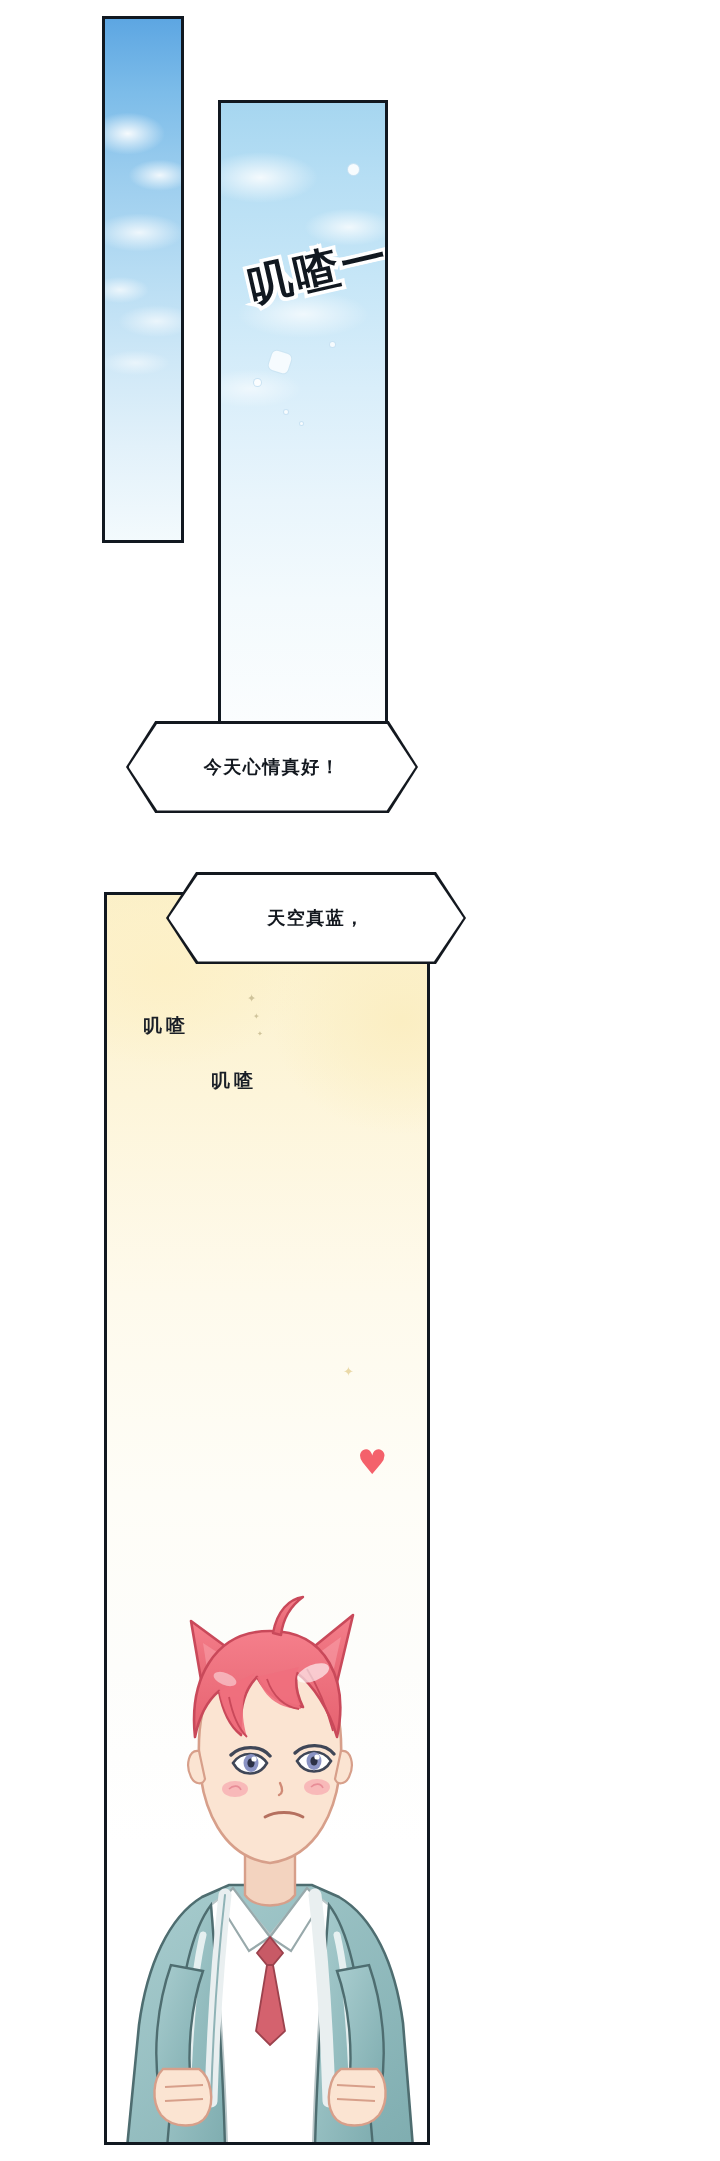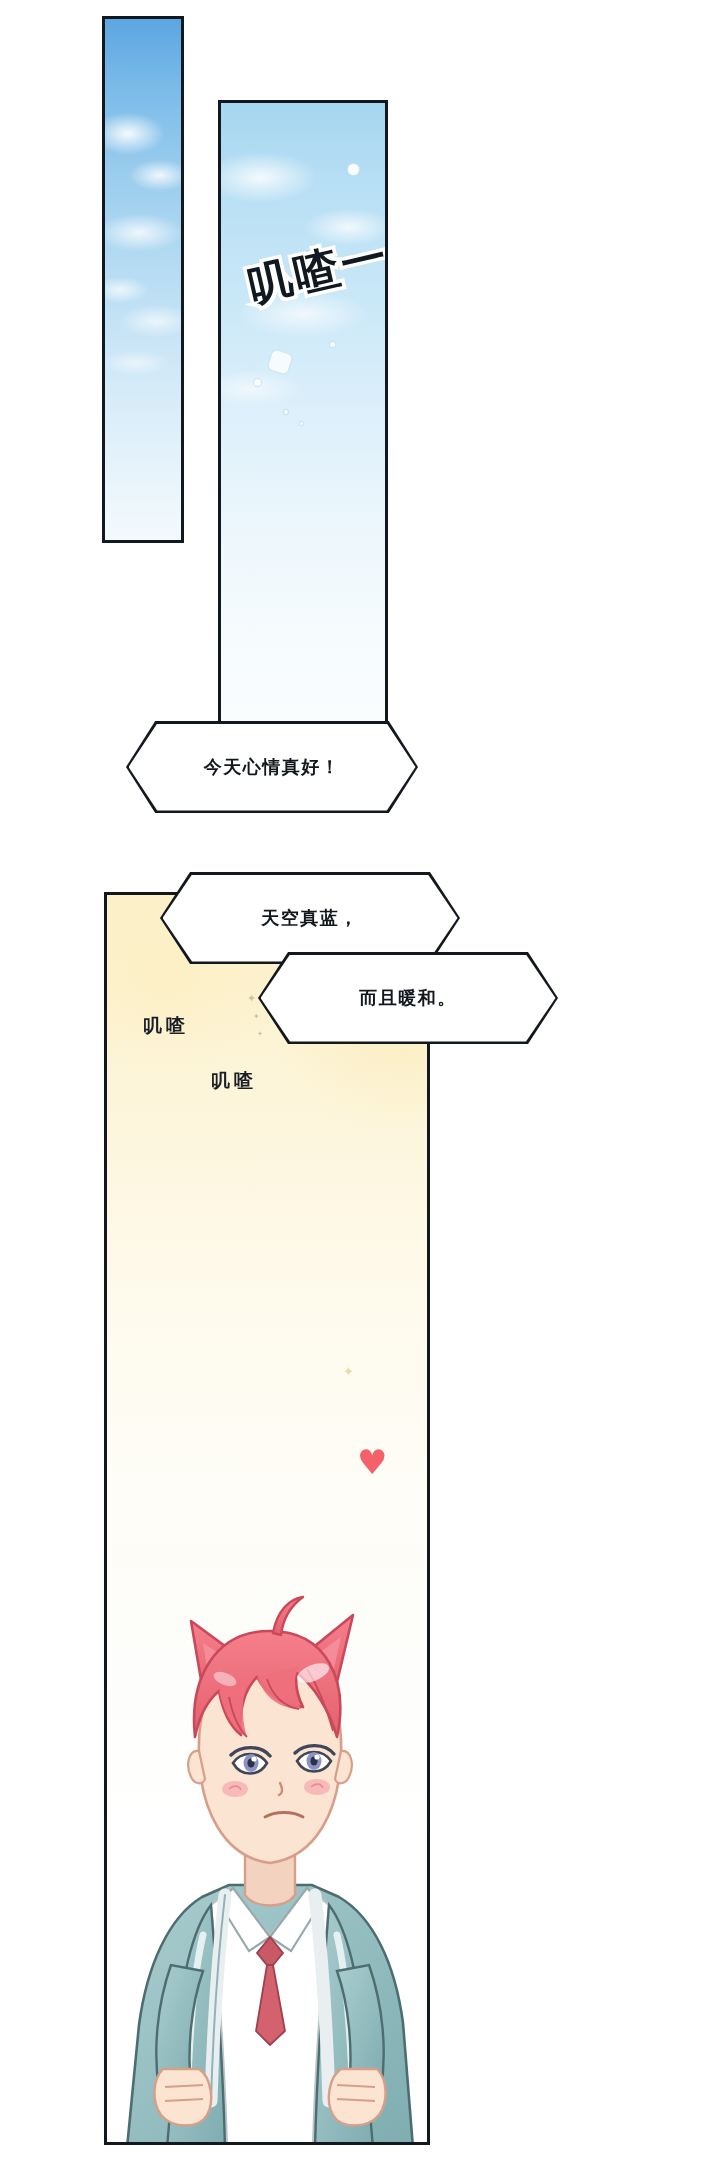--- a/index.html
+++ b/index.html
@@ -88,21 +88,21 @@
   }
   .bubble-wrap > .inner {
     position:absolute; inset:2.5px;
     background:#ffffff;
     clip-path: polygon(10% 0%, 90% 0%, 100% 50%, 90% 100%, 10% 100%, 0% 50%);
     display:flex; align-items:center; justify-content:center;
     font-size:18px; font-weight:700; color:#13181f; letter-spacing:1.5px;
     white-space:nowrap;
   }
   #bub1 { left:126px; top:721px; width:292px; height:92px; }
-  #bub2 { left:160px; top:872px; width:300px; height:92px; }
+  #bub2 { left:166px; top:872px; width:300px; height:92px; }
   #bub3 { left:258px; top:952px; width:300px; height:92px; }
 
   
   #charwrap { position:absolute; left:0px; top:570px; width:326px; height:683px; }
   svg.char { display:block; width:326px; height:683px; }
 
   .heart { position:absolute; left:250px; top:550px; font-size:34px; color:#f4616b; line-height:1; }
 </style>
 </head>
 <body>
@@ -256,17 +256,14 @@
         <ellipse cx="210" cy="322" rx="13" ry="8" fill="#f6a7ae" opacity=".7"></ellipse>
         <path d="M204 322 C 208 318, 214 318, 216 323" stroke="#e88d97" stroke-width="1.6" fill="none"></path>
       </svg>
     </div>
   </div>
 
   <div class="bubble-wrap" id="bub2">
     <div class="inner">天空真蓝，</div>
   </div>
 
-  <div class="bubble-wrap" id="bub3">
-    <div class="inner">而且暖和。</div>
-  </div>
 
 </div>
 
 </body></html>

